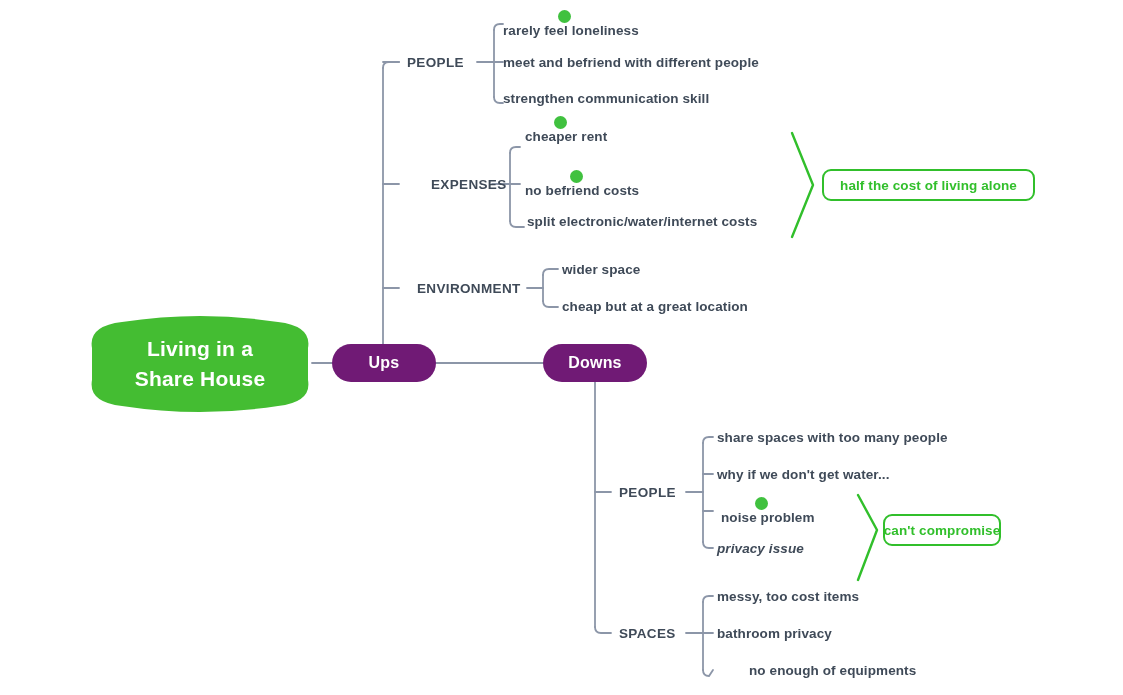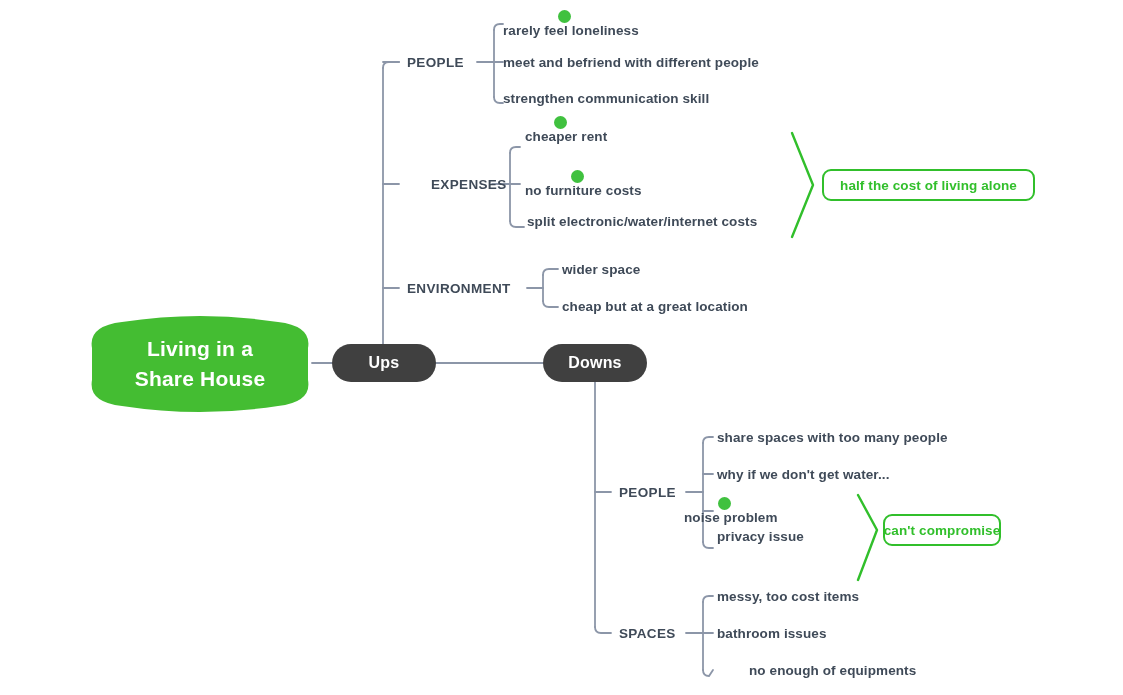--- a/index.html
+++ b/index.html
@@ -57,21 +57,21 @@
     letter-spacing: 0.2px;
     text-align: center;
     white-space: pre;
   }
 
   
   .pill {
     position: absolute;
     height: 38px;
     border-radius: 19px;
-    background: #404040;
+    background: #701a75;
     display: flex;
     align-items: center;
     justify-content: center;
     color: #ffffff;
     font-size: 16px;
     font-weight: bold;
     letter-spacing: 0.2px;
   }
   .pill-ups   { left: 332px; top: 344px; width: 104px; }
   .pill-downs { left: 543px; top: 344px; width: 104px; }
@@ -227,55 +227,55 @@
     <span>strengthen communication skill</span>
   </div>
 
   <div class="cat" style="left:407px; top:184px;margin-left:24px;">EXPENSES</div>
   <div class="leaf" style="left:525px; top:130px;">
     <span class="dot"></span>
     <span>cheaper rent</span>
   </div>
   <div class="leaf" style="left:525px; top:184px;">
     <span class="dot"></span>
-    <span>no furniture costs</span>
+    <span>no befriend costs</span>
   </div>
   <div class="leaf" style="left:527px; top:221px;">
     <span>split electronic/water/internet costs</span>
   </div>
 
-  <div class="cat" style="left:407px; top:288px;">ENVIRONMENT</div>
+  <div class="cat" style="left:417px; top:288px;">ENVIRONMENT</div>
   <div class="leaf" style="left:562px; top:269px;">
     <span>wider space</span>
   </div>
   <div class="leaf" style="left:562px; top:306px;align-items:flex-end;">
     <span>cheap but at a great location</span>
   </div>
 
   <div class="cat" style="left:619px; top:492px;">PEOPLE</div>
   <div class="leaf" style="left:717px; top:437px;">
     <span>share spaces with too many people</span>
   </div>
   <div class="leaf" style="left:717px; top:474px;">
     <span>why if we don't get water...</span>
   </div>
-  <div class="leaf" style="left:684px; top:511px;">
+  <div class="leaf" style="left:721px; top:511px;">
     <span class="dot"></span>
     <span>noise problem</span>
   </div>
-  <div class="leaf" style="left:717px; top:536px;">
+  <div class="leaf" style="left:717px; top:548px;font-style:italic;">
     <span>privacy issue</span>
   </div>
 
   <div class="cat" style="left:619px; top:633px;text-align:right;">SPACES</div>
   <div class="leaf" style="left:717px; top:596px;">
     <span>messy, too cost items</span>
   </div>
   <div class="leaf" style="left:717px; top:633px;">
-    <span>bathroom issues</span>
+    <span>bathroom privacy</span>
   </div>
   <div class="leaf" style="left:717px; top:670px;margin-left:32px;">
     <span>no enough of equipments</span>
   </div>
 
   <div class="callout callout-cost">
     <span>half the cost of living alone</span>
   </div>
   <div class="callout callout-compromise">
     <span>can't compromise</span>

